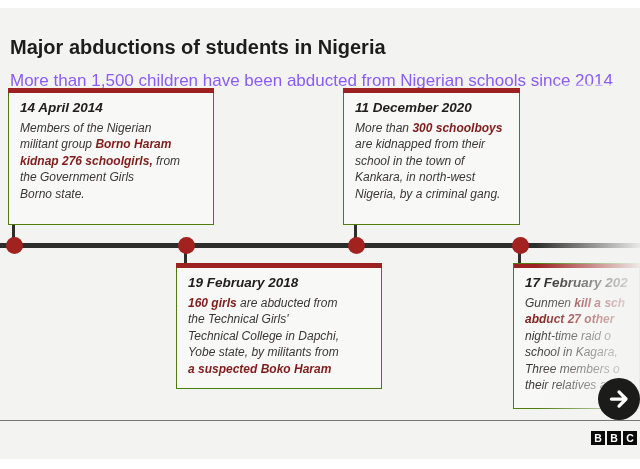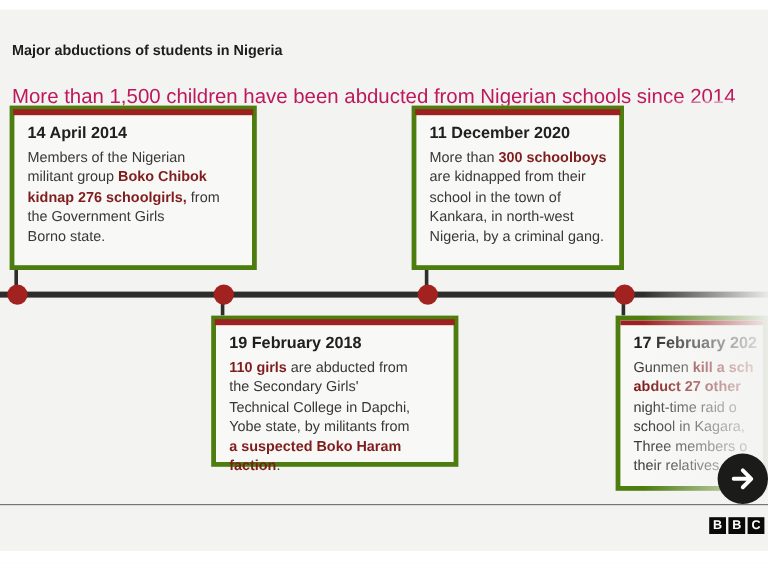--- a/index.html
+++ b/index.html
@@ -3,33 +3,33 @@
 <meta charset="utf-8">
 <style>
   * { box-sizing: border-box; }
   html,body { margin:0; padding:0; }
   body {
     width:640px; height:469px; background:#ffffff; position:relative;
     font-family:"Liberation Sans","DejaVu Sans",sans-serif; overflow:hidden;
   }
   .graphic { position:absolute; top:8px; left:0; width:640px; height:451px; background:#f3f3f1; }
 
-  .title { position:absolute; top:14px; left:10px; font-size:12px; font-weight:bold; color:#1d1d1b; line-height:24px; }
-  .subtitle { position:absolute; top:46px; left:10px; font-size:17px; color:#be185d; line-height:20px; }
+  .title { position:absolute; top:14px; left:10px; font-size:20px; font-weight:bold; color:#1d1d1b; line-height:24px; }
+  .subtitle { position:absolute; top:46px; left:10px; font-size:17px; color:#8b5cf6; line-height:20px; }
 
   .timeline { position:absolute; top:235px; left:0; width:640px; height:5px; background:#2d2d2b; }
   .dot { position:absolute; top:229px; width:17px; height:17px; border-radius:50%; background:#a22220; z-index:2; }
   .dot1 { left:6px; } .dot2 { left:178px; } .dot3 { left:348px; } .dot4 { left:512px; }
   .connector { position:absolute; width:3px; background:#2d2d2b; }
   .conn1 { left:12px; top:217px; height:18px; }
   .conn2 { left:354px; top:217px; height:18px; }
   .conn3 { left:184px; top:240px; height:15px; }
   .conn4 { left:518px; top:240px; height:15px; }
 
-  .card { position:absolute; background:#f8f8f6; border:4px solid #4d7c0f; }
+  .card { position:absolute; background:#f8f8f6; border:1px solid #4d7c0f;font-style:italic; }
   .card .bar { position:absolute; top:-1px; left:-1px; width:calc(100% + 2px); height:5px; background:#9e2121; }
   .card1 { left:8px;   top:80px;  width:206px; height:137px; }
   .card2 { left:343px; top:80px;  width:177px; height:137px; }
   .card3 { left:176px; top:255px; width:206px; height:126px; }
   .card4 { left:513px; top:255px; width:127px; height:146px; overflow:hidden; }
   .card-date { margin:11px 11px 5px 11px; font-size:13.5px; font-weight:bold; color:#21201e; white-space:nowrap; }
   .card-body { margin:0 11px; font-size:12px; line-height:16.4px; color:#3a3836; }
   .card-body .line { white-space:nowrap; }
   .card-body .b { font-weight:bold; color:#7f1d1d; }
 
@@ -68,21 +68,21 @@
   <div class="dot dot1"></div>
   <div class="dot dot2"></div>
   <div class="dot dot3"></div>
   <div class="dot dot4"></div>
 
   <div class="card card1">
     <div class="bar"></div>
     <div class="card-date">14 April 2014</div>
     <div class="card-body">
         <div class="line"><span>Members of the Nigerian</span></div>
-        <div class="line"><span>militant group </span><span class="b">Boko Chibok</span></div>
+        <div class="line"><span>militant group </span><span class="b">Borno Haram</span></div>
         <div class="line"><span class="b">kidnap 276 schoolgirls,</span><span> from</span></div>
         <div class="line"><span>the Government Girls</span></div>
         <div class="line"><span>Borno state.</span></div>
       </div>
   </div>
 
   <div class="card card2">
     <div class="bar"></div>
     <div class="card-date">11 December 2020</div>
     <div class="card-body">
@@ -91,26 +91,25 @@
         <div class="line"><span>school in the town of</span></div>
         <div class="line"><span>Kankara, in north-west</span></div>
         <div class="line"><span>Nigeria, by a criminal gang.</span></div>
       </div>
   </div>
 
   <div class="card card3">
     <div class="bar"></div>
     <div class="card-date">19 February 2018</div>
     <div class="card-body">
-        <div class="line"><span class="b">110 girls</span><span> are abducted from</span></div>
-        <div class="line"><span>the Secondary Girls'</span></div>
+        <div class="line"><span class="b">160 girls</span><span> are abducted from</span></div>
+        <div class="line"><span>the Technical Girls'</span></div>
         <div class="line"><span>Technical College in Dapchi,</span></div>
         <div class="line"><span>Yobe state, by militants from</span></div>
         <div class="line"><span class="b">a suspected Boko Haram</span></div>
-        <div class="line"><span class="b">faction</span><span>.</span></div>
       </div>
   </div>
 
   <div class="card card4">
     <div class="bar"></div>
     <div class="card-date">17 February 202</div>
     <div class="card-body">
         <div class="line"><span>Gunmen </span><span class="b">kill a sch</span></div>
         <div class="line"><span class="b">abduct 27 other</span></div>
         <div class="line"><span>night-time raid o</span></div>

